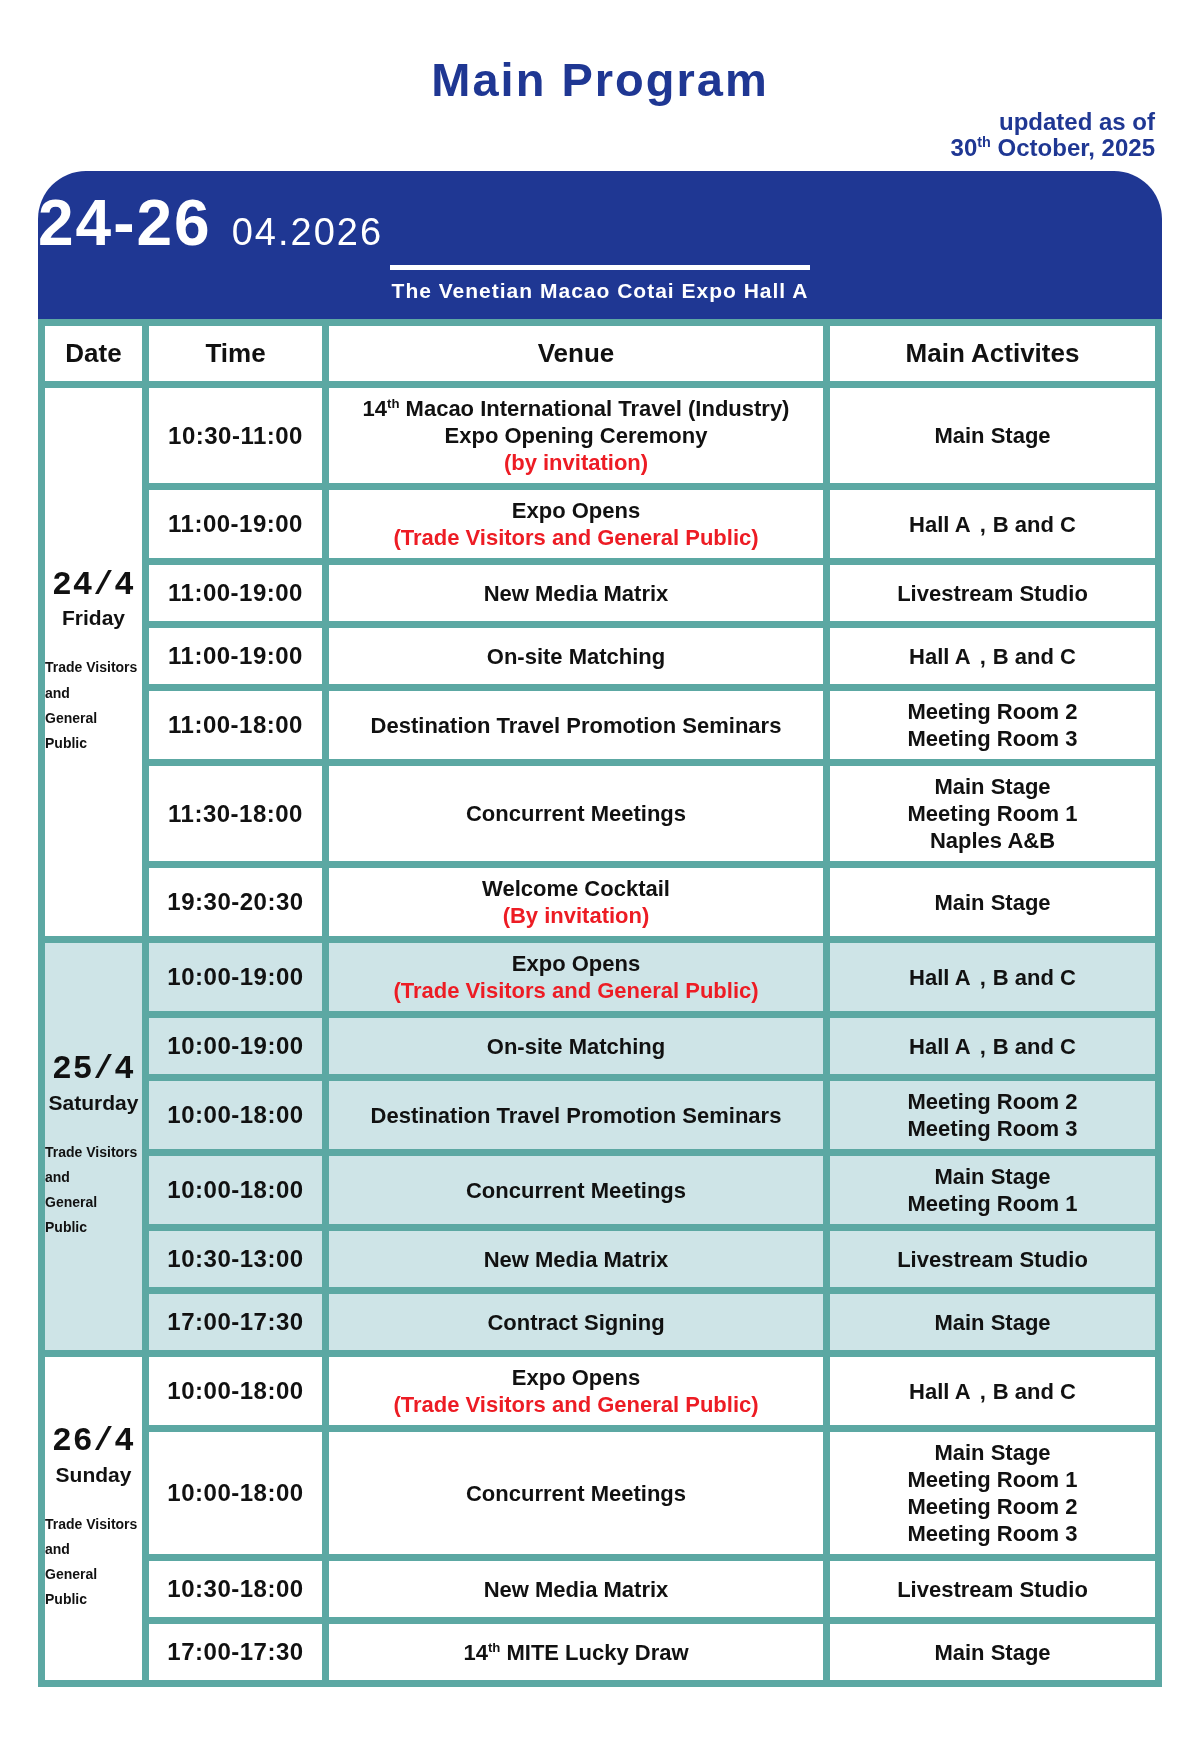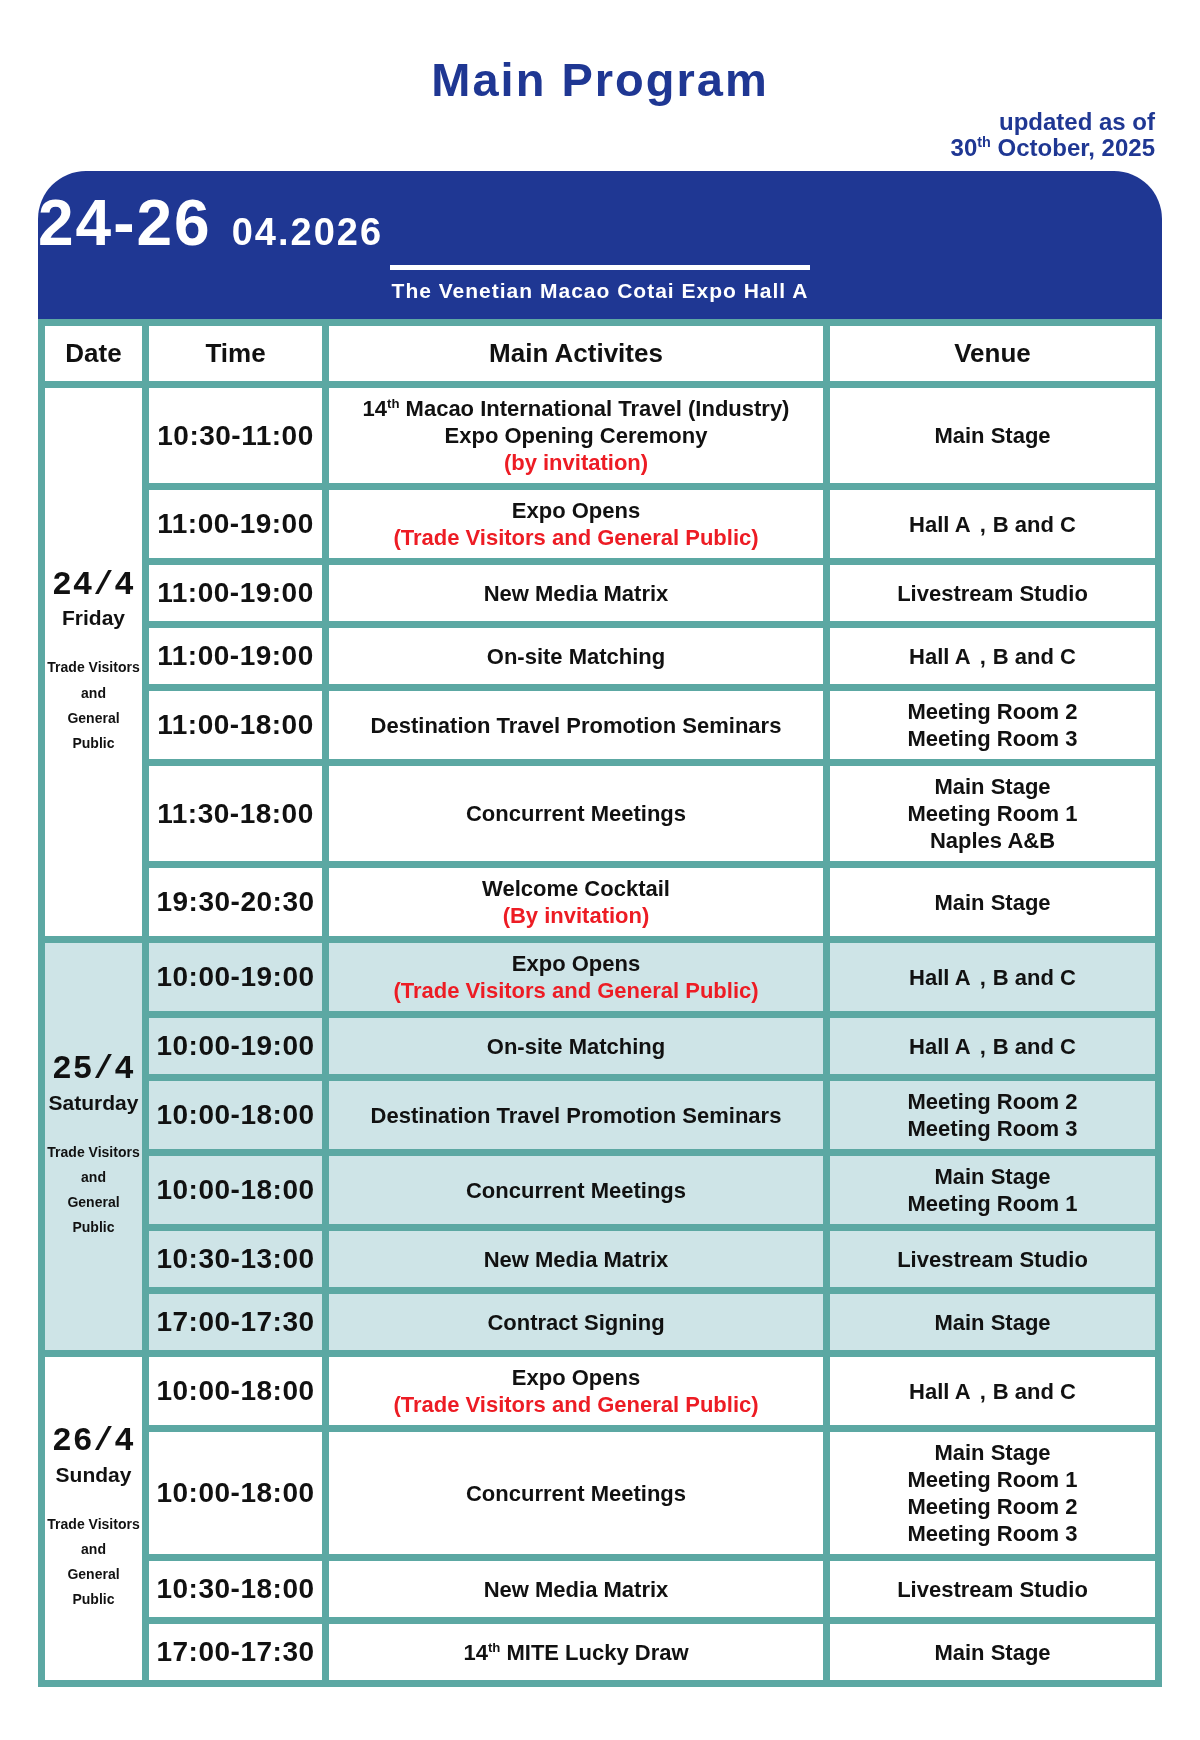--- a/index.html
+++ b/index.html
@@ -41,21 +41,21 @@
   .banner{
     margin:0 38px;
     background:var(--blue);
     border-radius:48px 48px 0 0;
     text-align:center;
     color:#ffffff;
     padding:20px 0 16px 0;
   }
   .banner-dates{display:flex;justify-content:flex-start;align-items:baseline;gap:20px;}
   .banner-range{font-size:64px;font-weight:bold;letter-spacing:2px;line-height:1;}
-  .banner-month{font-size:38px;font-weight:bold;letter-spacing:2px;line-height:1;}
+  .banner-month{font-size:38px;font-weight:normal;letter-spacing:2px;line-height:1;}
   .banner-underline{
     width:420px;height:5px;background:#ffffff;margin:10px auto 9px auto;
   }
   .banner-venue{font-size:21px;font-weight:bold;letter-spacing:1px;}
 
   
   .schedule{
     margin:0 38px;
     background:var(--teal);
     padding:7px;
@@ -64,32 +64,32 @@
   .thead,.section{
     display:grid;
     grid-template-columns:97px 173px 1fr 325px;
     gap:7px;
   }
   #schedule-body{display:flex;flex-direction:column;gap:7px;}
   .cell{
     background:#ffffff;
     display:flex;flex-direction:column;
     align-items:center;justify-content:center;
-    text-align:center;
+    text-align:left;
     padding:7px 0;
     min-height:56px;
   }
   .section.highlight .cell{background:var(--hl);}
   .hcell{
     background:#ffffff;
     display:flex;align-items:center;justify-content:center;
     font-size:26px;font-weight:bold;
     padding:12px 4px;
   }
-  .time-cell{font-size:28px;font-weight:bold;letter-spacing:0.5px;}
+  .time-cell{font-size:24px;font-weight:bold;letter-spacing:0.5px;}
   .act-line,.venue-line{font-size:22px;font-weight:bold;line-height:27px;}
   .act-line.red{color:var(--red);}
   .fwc{display:inline-block;margin:0 7px 0 9px;}
 
   .date-cell{justify-content:center;}
   .date-num{font-size:33px;font-weight:bold;line-height:1.1;letter-spacing:1px;font-family:Liberation Mono, monospace;}
   .date-day{font-size:21px;font-weight:bold;line-height:1.3;}
   .date-aud{margin-top:24px;font-size:14px;font-weight:bold;line-height:1.8;}
 </style>
 </head>
@@ -110,22 +110,22 @@
       <span class="banner-month">04.2026</span>
     </div>
     <div class="banner-underline"></div>
     <div class="banner-venue">The Venetian Macao Cotai Expo Hall A</div>
   </div>
 
   <div class="schedule">
     <div class="thead">
       <div class="hcell">Date</div>
       <div class="hcell">Time</div>
+      <div class="hcell">Venue</div>
       <div class="hcell">Main Activites</div>
-      <div class="hcell">Venue</div>
     </div>
     <div id="schedule-body">
         <div class="section">
           <div class="cell date-cell" style="grid-row: 1 / span 7;">
             <div class="date-num">24/4</div>
             <div class="date-day">Friday</div>
             <div class="date-aud">
               <div>Trade Visitors</div>
               <div>and</div>
               <div>General Public</div>

